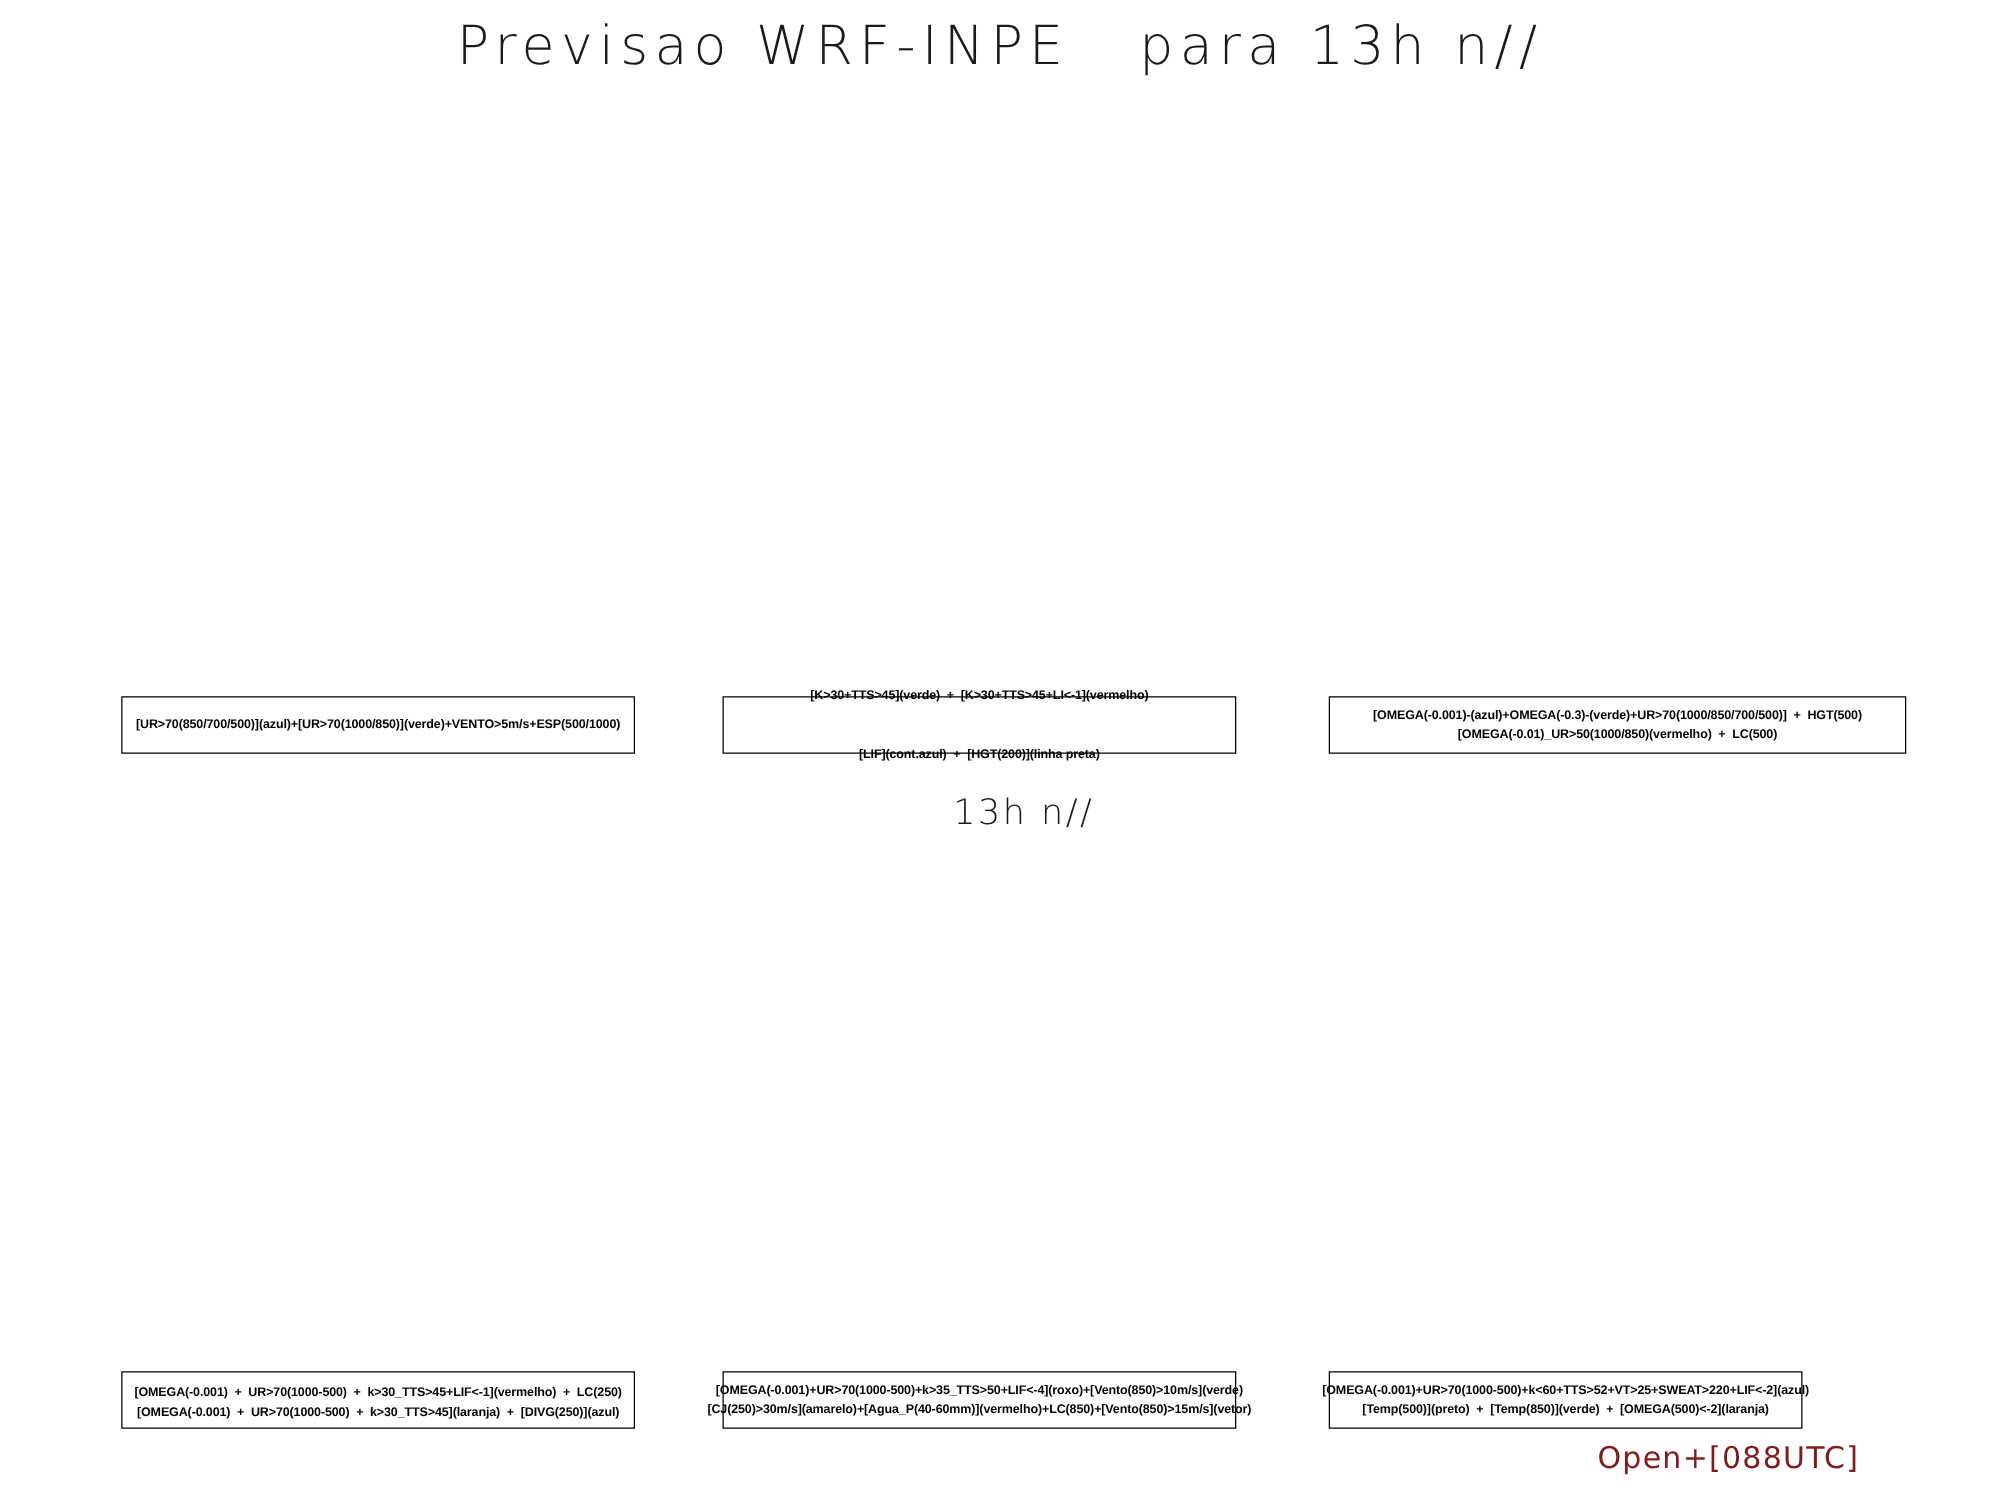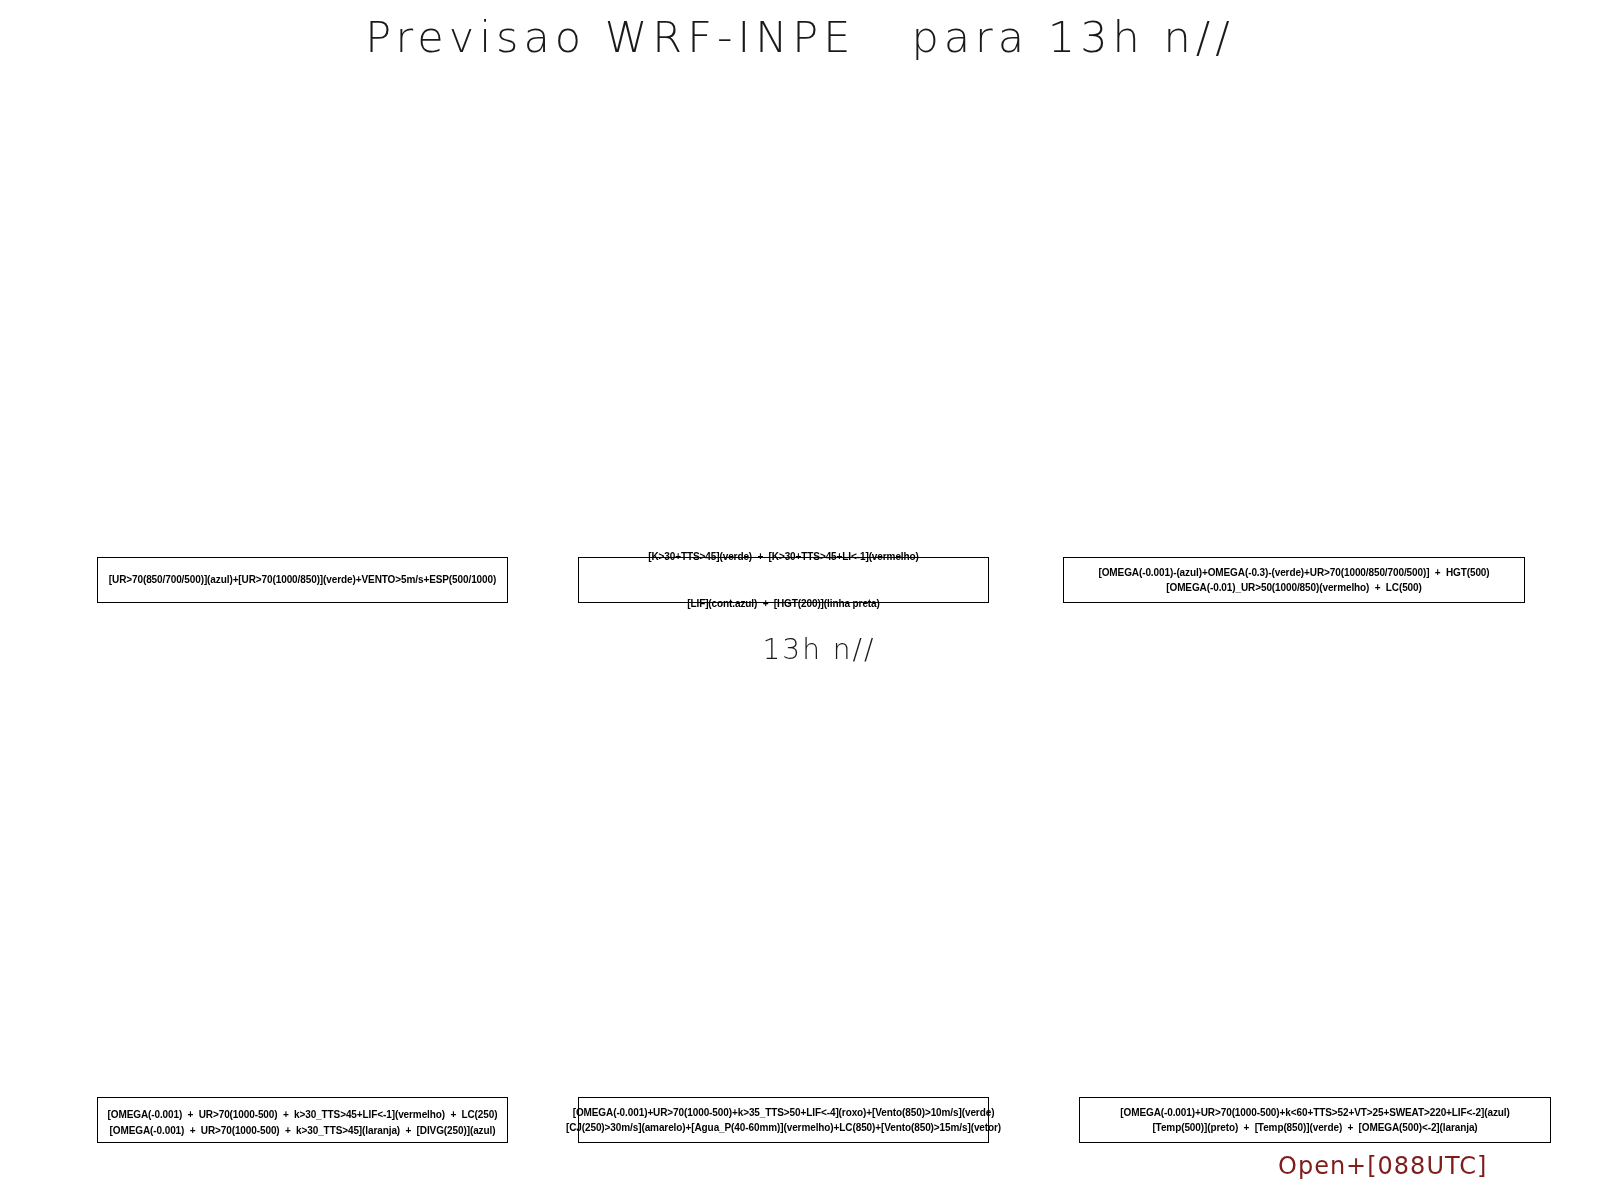--- a/index.html
+++ b/index.html
@@ -82,21 +82,21 @@
     text-align: center;
     letter-spacing: -0.1px;
   }
 
   
   #legend-0 { left: 97px;  top: 557px;  width: 411px; height: 46px; }
   #legend-1 { left: 578px; top: 557px;  width: 411px; height: 46px; gap: 31px; }
   #legend-2 { left: 1063px;top: 557px;  width: 462px; height: 46px; }
   #legend-3 { left: 97px;  top: 1097px; width: 411px; height: 46px; justify-content: flex-end; }
   #legend-4 { left: 578px; top: 1097px; width: 411px; height: 46px; }
-  #legend-5 { left: 1063px;top: 1097px; width: 472px; height: 46px; margin-left: 16px; }
+  #legend-5 { left: 1063px;top: 1097px; width: 379px; height: 46px; }
 
   
   .panel {
     position: absolute;
     background: #ffffff;
   }
 </style>
 </head>
 <body>
 

